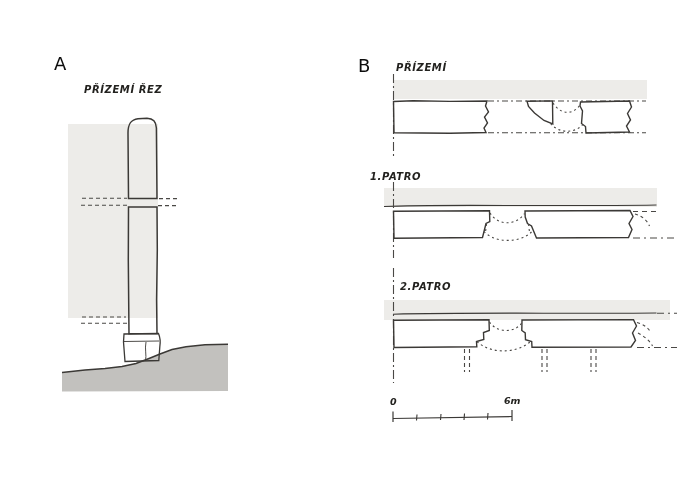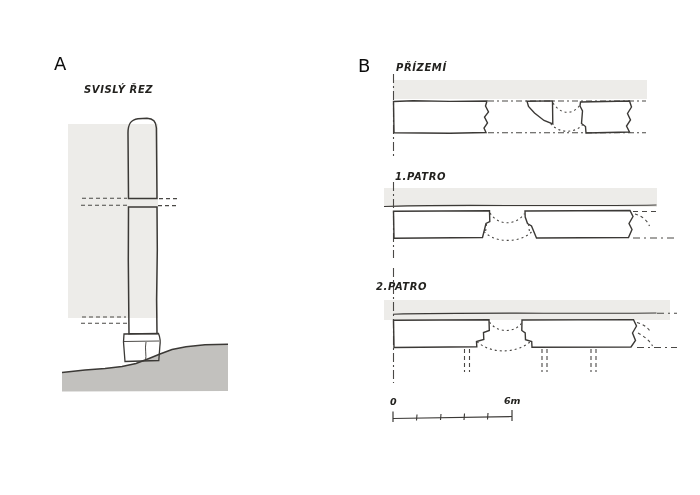--- a/index.html
+++ b/index.html
@@ -8,22 +8,22 @@
     font-family:"DejaVu Sans", sans-serif;
   }
   #drawing-svg{position:absolute;left:0;top:0;}
   .lbl{position:absolute;color:#161512;white-space:nowrap;}
   .panel-letter{font-size:18px;font-weight:400;letter-spacing:1px;color:#0c0c0c;}
   #label-a{left:54px;top:53px;}
   #label-b{left:358px;top:55px;}
   .hand{font-style:italic;font-weight:bold;font-size:10px;letter-spacing:0.6px;color:#23221f;}
   #title-a{left:84px;top:84px;}
   #floor-label-0{left:396px;top:62px;}
-  #floor-label-1{left:395px;top:171px;}
-  #floor-label-2{left:376px;top:281px;}
+  #floor-label-1{left:370px;top:171px;}
+  #floor-label-2{left:400px;top:281px;}
   .scale-num{font-style:italic;font-weight:bold;font-size:9.5px;color:#23221f;}
   #scale-start{left:390px;top:396px;}
   #scale-end{left:504px;top:395px;}
   .outline{stroke:#3b3936;fill:none;}
   .dash{stroke:#4a4845;stroke-width:1.1;fill:none;}
 </style>
 </head>
 <body>
 
 <div id="canvas">
@@ -123,21 +123,21 @@
       <path class="outline" stroke-width="1.2" d="M393,411.5 L393,422"></path>
       <path class="outline" stroke-width="1.2" d="M512,410 L512,421"></path>
       <path class="outline" stroke-width="1.1" d="M417,414.5 L416.5,420.5"></path>
       <path class="outline" stroke-width="1.1" d="M441,414 L440.5,420"></path>
       <path class="outline" stroke-width="1.1" d="M464.5,413.5 L464,420"></path>
       <path class="outline" stroke-width="1.1" d="M488,413 L487.5,419.5"></path>
     </g>
   </svg>
 
   <div class="lbl panel-letter" id="label-a">A</div>
-  <div class="lbl hand" id="title-a">SVISLÝ ŘEZ</div>
+  <div class="lbl hand" id="title-a">PŘÍZEMÍ ŘEZ</div>
 
   <div class="lbl panel-letter" id="label-b">B</div>
   <div class="lbl hand" id="floor-label-0">PŘÍZEMÍ</div>
   <div class="lbl hand" id="floor-label-1">1.PATRO</div>
   <div class="lbl hand" id="floor-label-2">2.PATRO</div>
 
   <div class="lbl scale-num" id="scale-start">0</div>
   <div class="lbl scale-num" id="scale-end">6m</div>
 </div>
 

